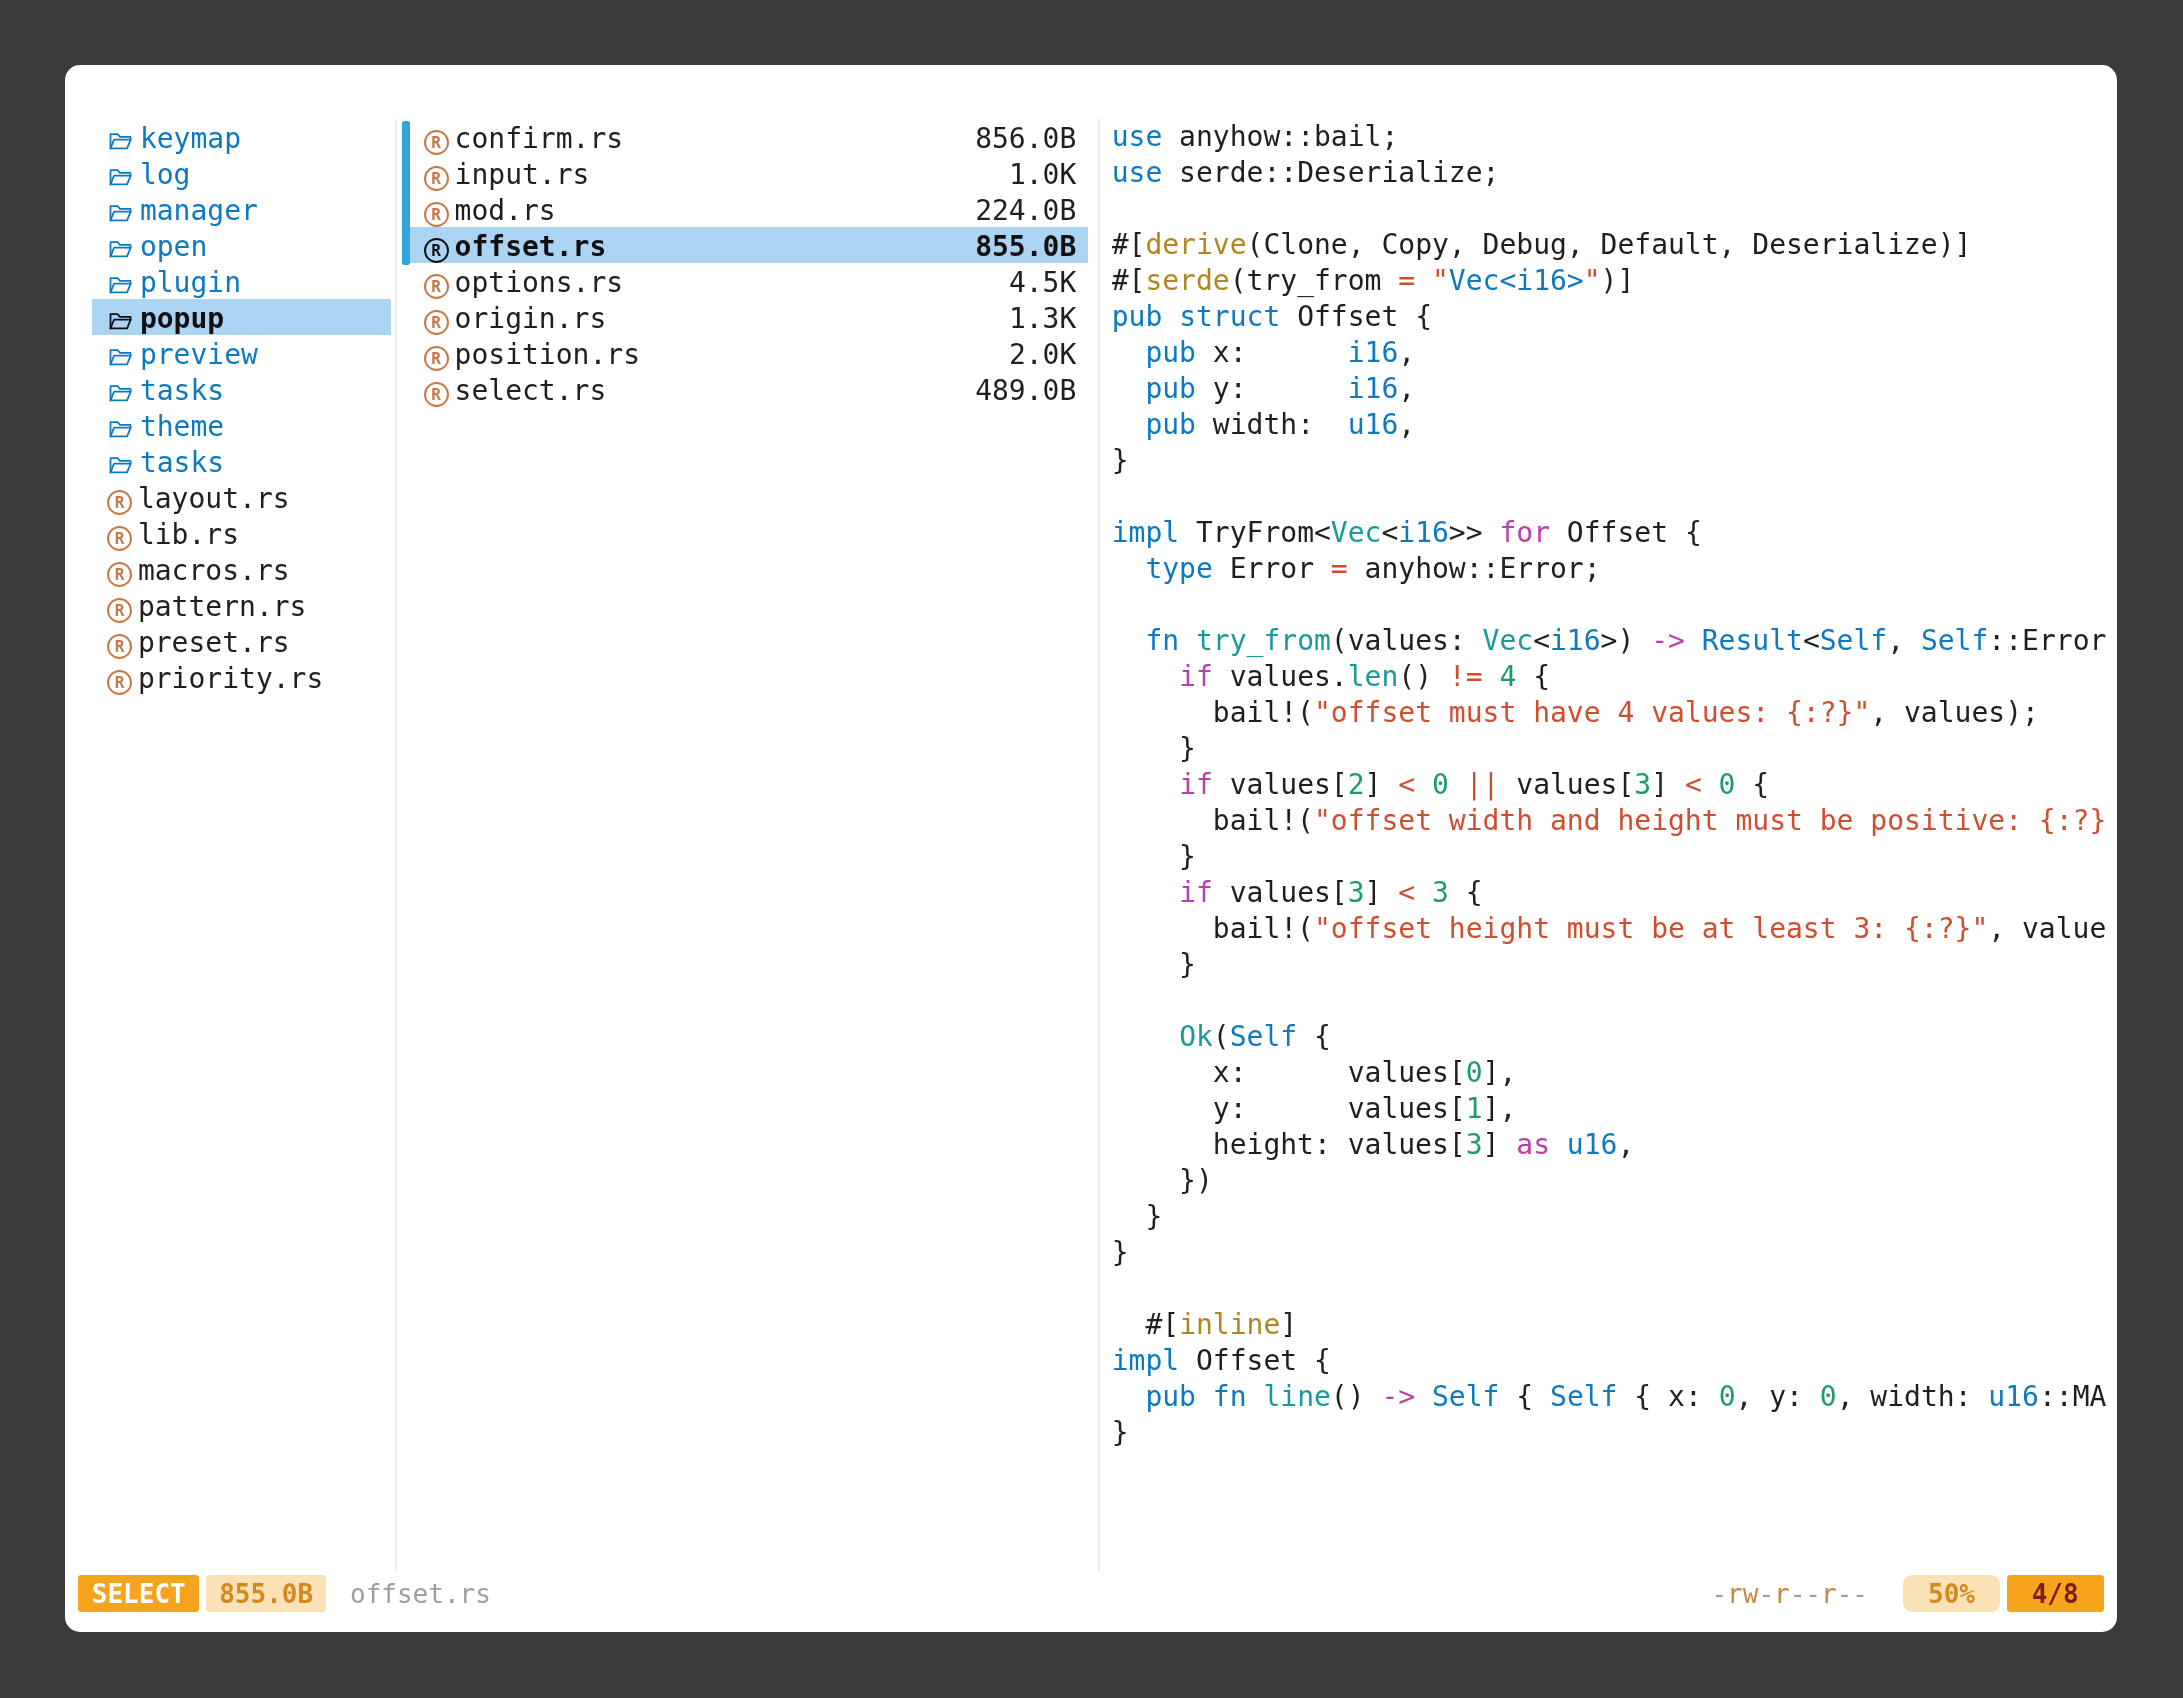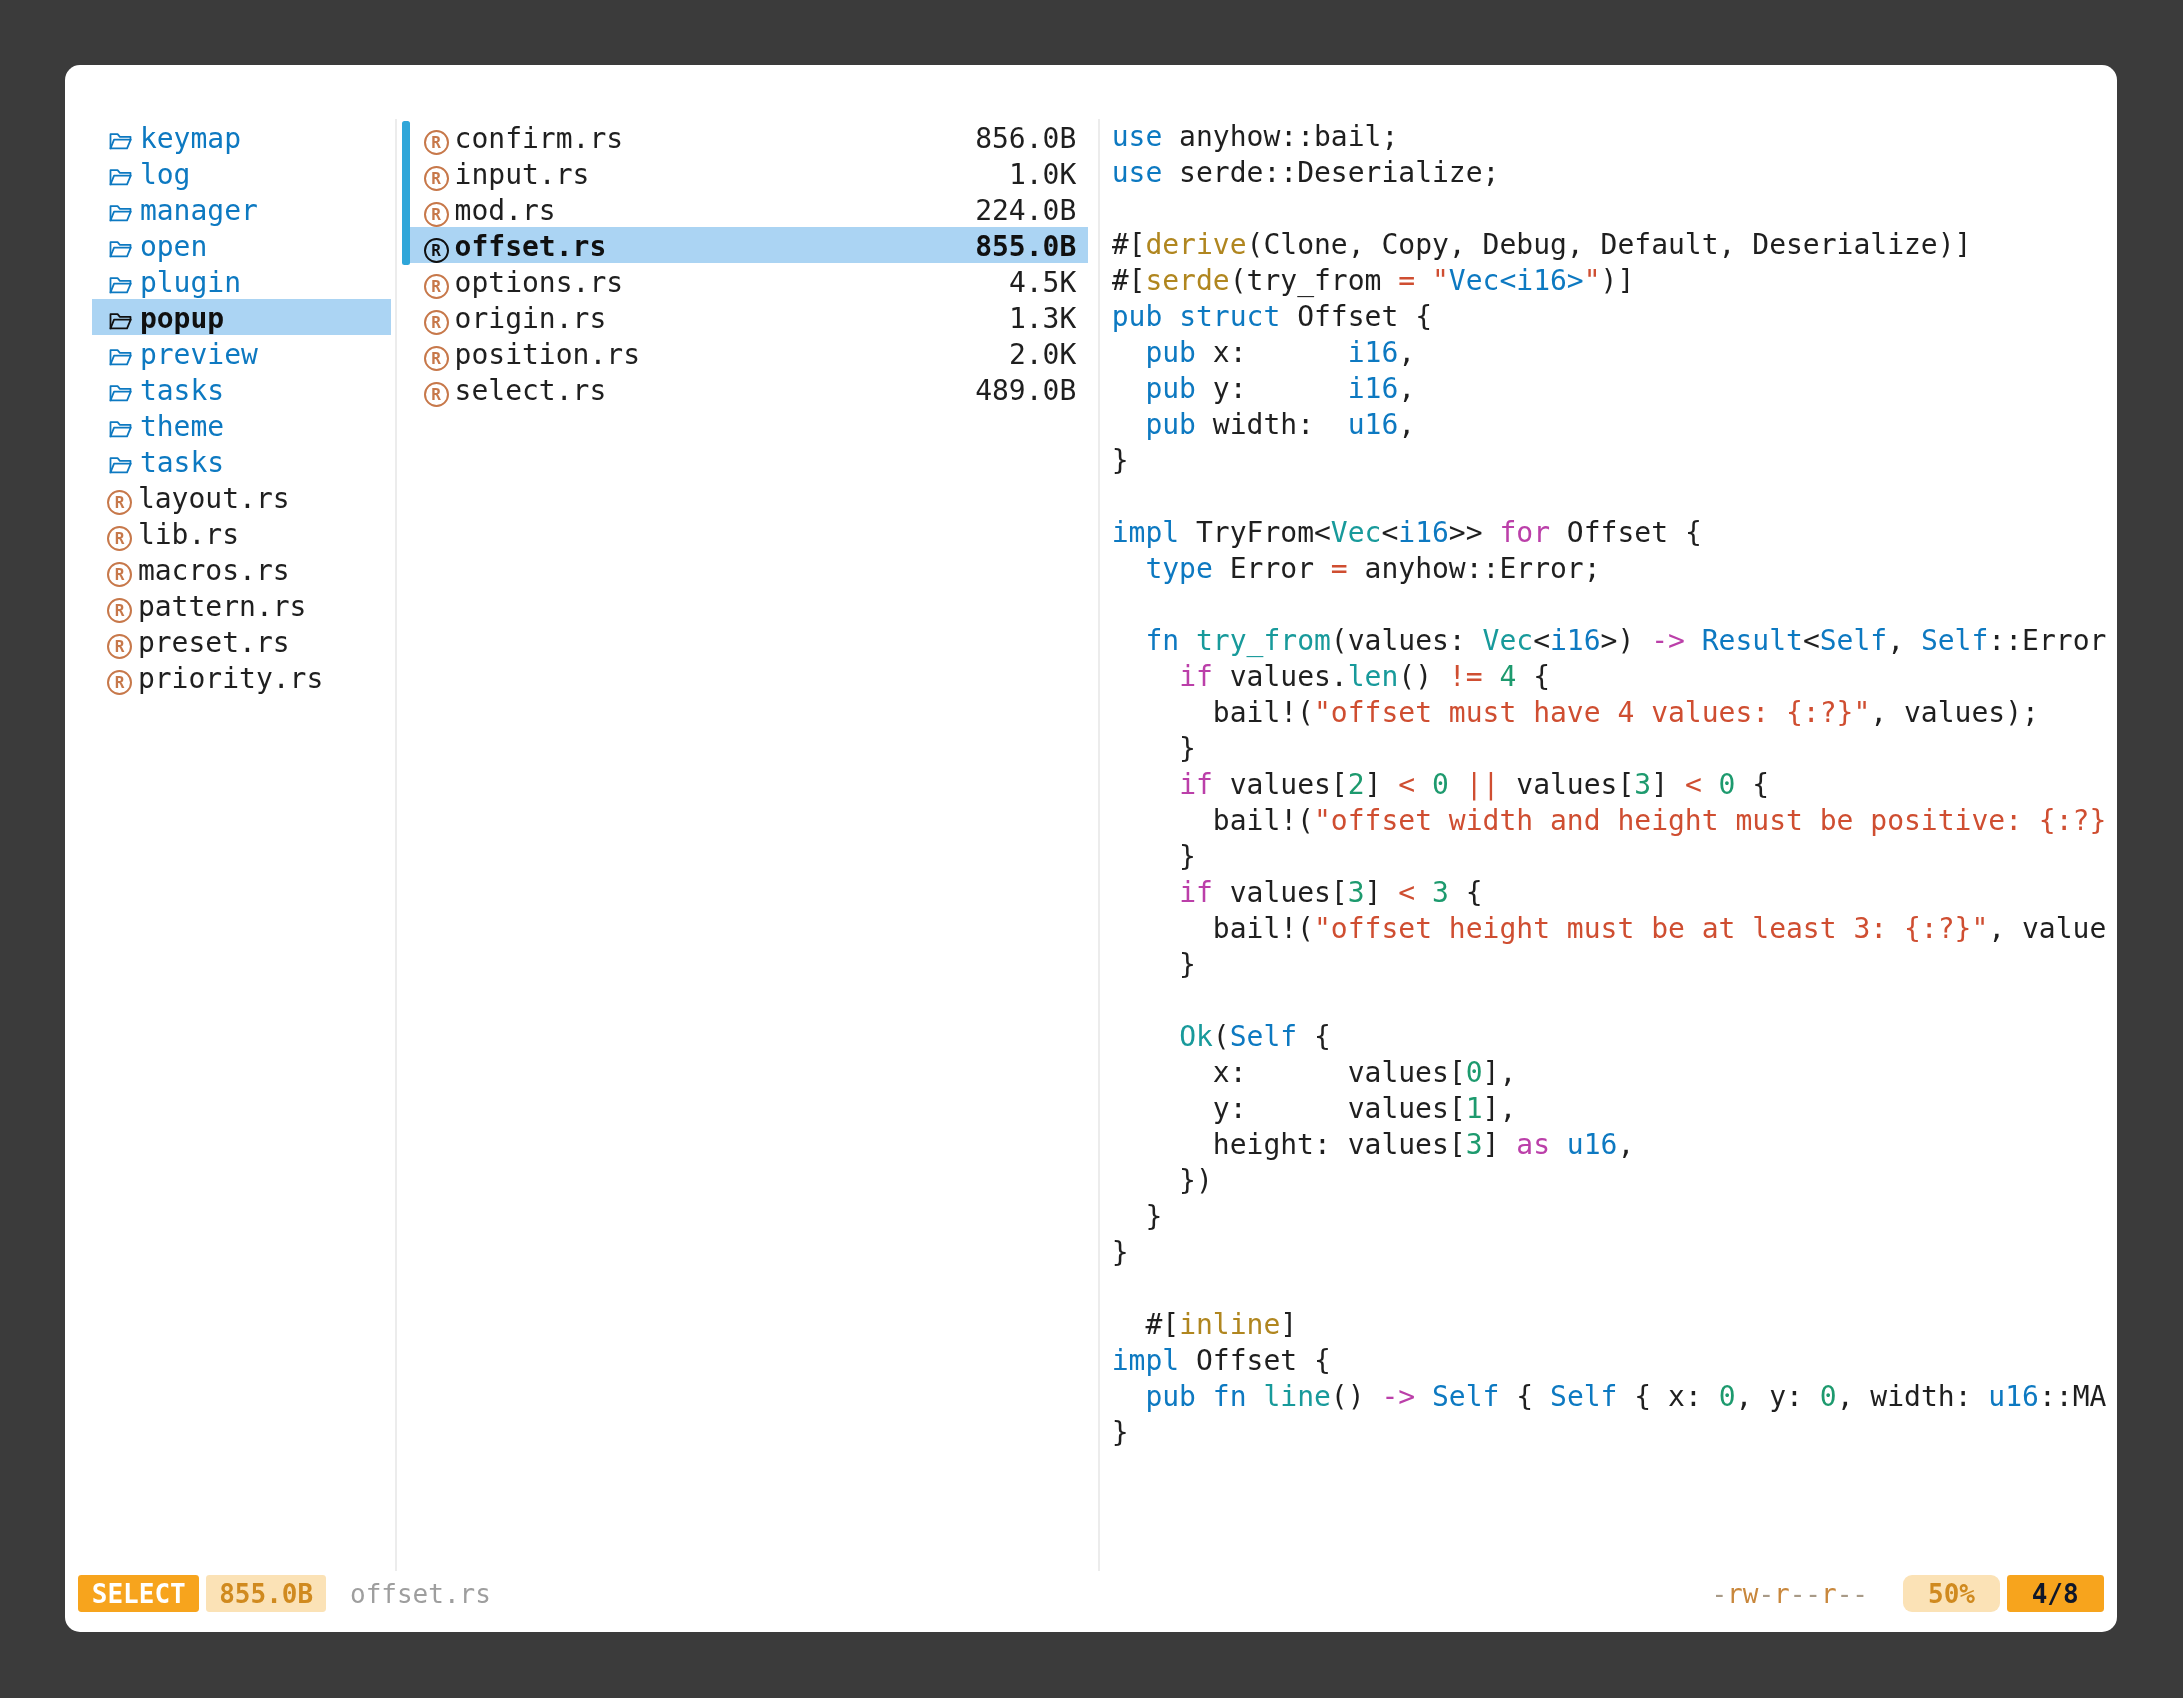--- a/index.html
+++ b/index.html
@@ -47,21 +47,21 @@
                 display:flex; align-items:center; font-size:26px; }
   .badge { display:inline-flex; align-items:center; height:37px; padding:0 13.4px; border-radius:3.4px; }
   .badge-mode { background:#f7a41d; color:#ffffff; font-weight:bold;text-align:center; }
   .badge-size { background:#fbe2b6; color:#d08a1f; font-weight:bold; margin-left:6.7px; }
   .status-filename { color:#9e9e9e; margin-left:23.5px; }
   .status-spacer { flex:1; }
   .status-perms { margin-right:35px; }
   .perm-dash { color:#a89a87; }
   .perm-letter { color:#c8873c; }
   .badge-percent { background:#fbe2b6; color:#d08a1f; font-weight:bold; padding:0 25px; margin-right:6.7px;border-radius:9px; }
-  .badge-position { background:#f7a41d; color:#0f172a; font-weight:bold; padding:0 25px; }
+  .badge-position { background:#f7a41d; color:#7f1d1d; font-weight:bold; padding:0 25px; }
 </style>
 </head>
 <body>
 
 <div class="screen">
   <div class="window">
 
     <div class="pane pane-left" id="left-items">
         <div class="row dir"><span class="icon"><svg viewBox="0 0 24 24" width="25" height="25" aria-hidden="true">
               <path d="M2.4 18.6 V5 h6.8 l2.2 2.5 h10.2 v2.7" fill="none" stroke="currentColor" stroke-width="1.7" stroke-linecap="round" stroke-linejoin="round"></path>

